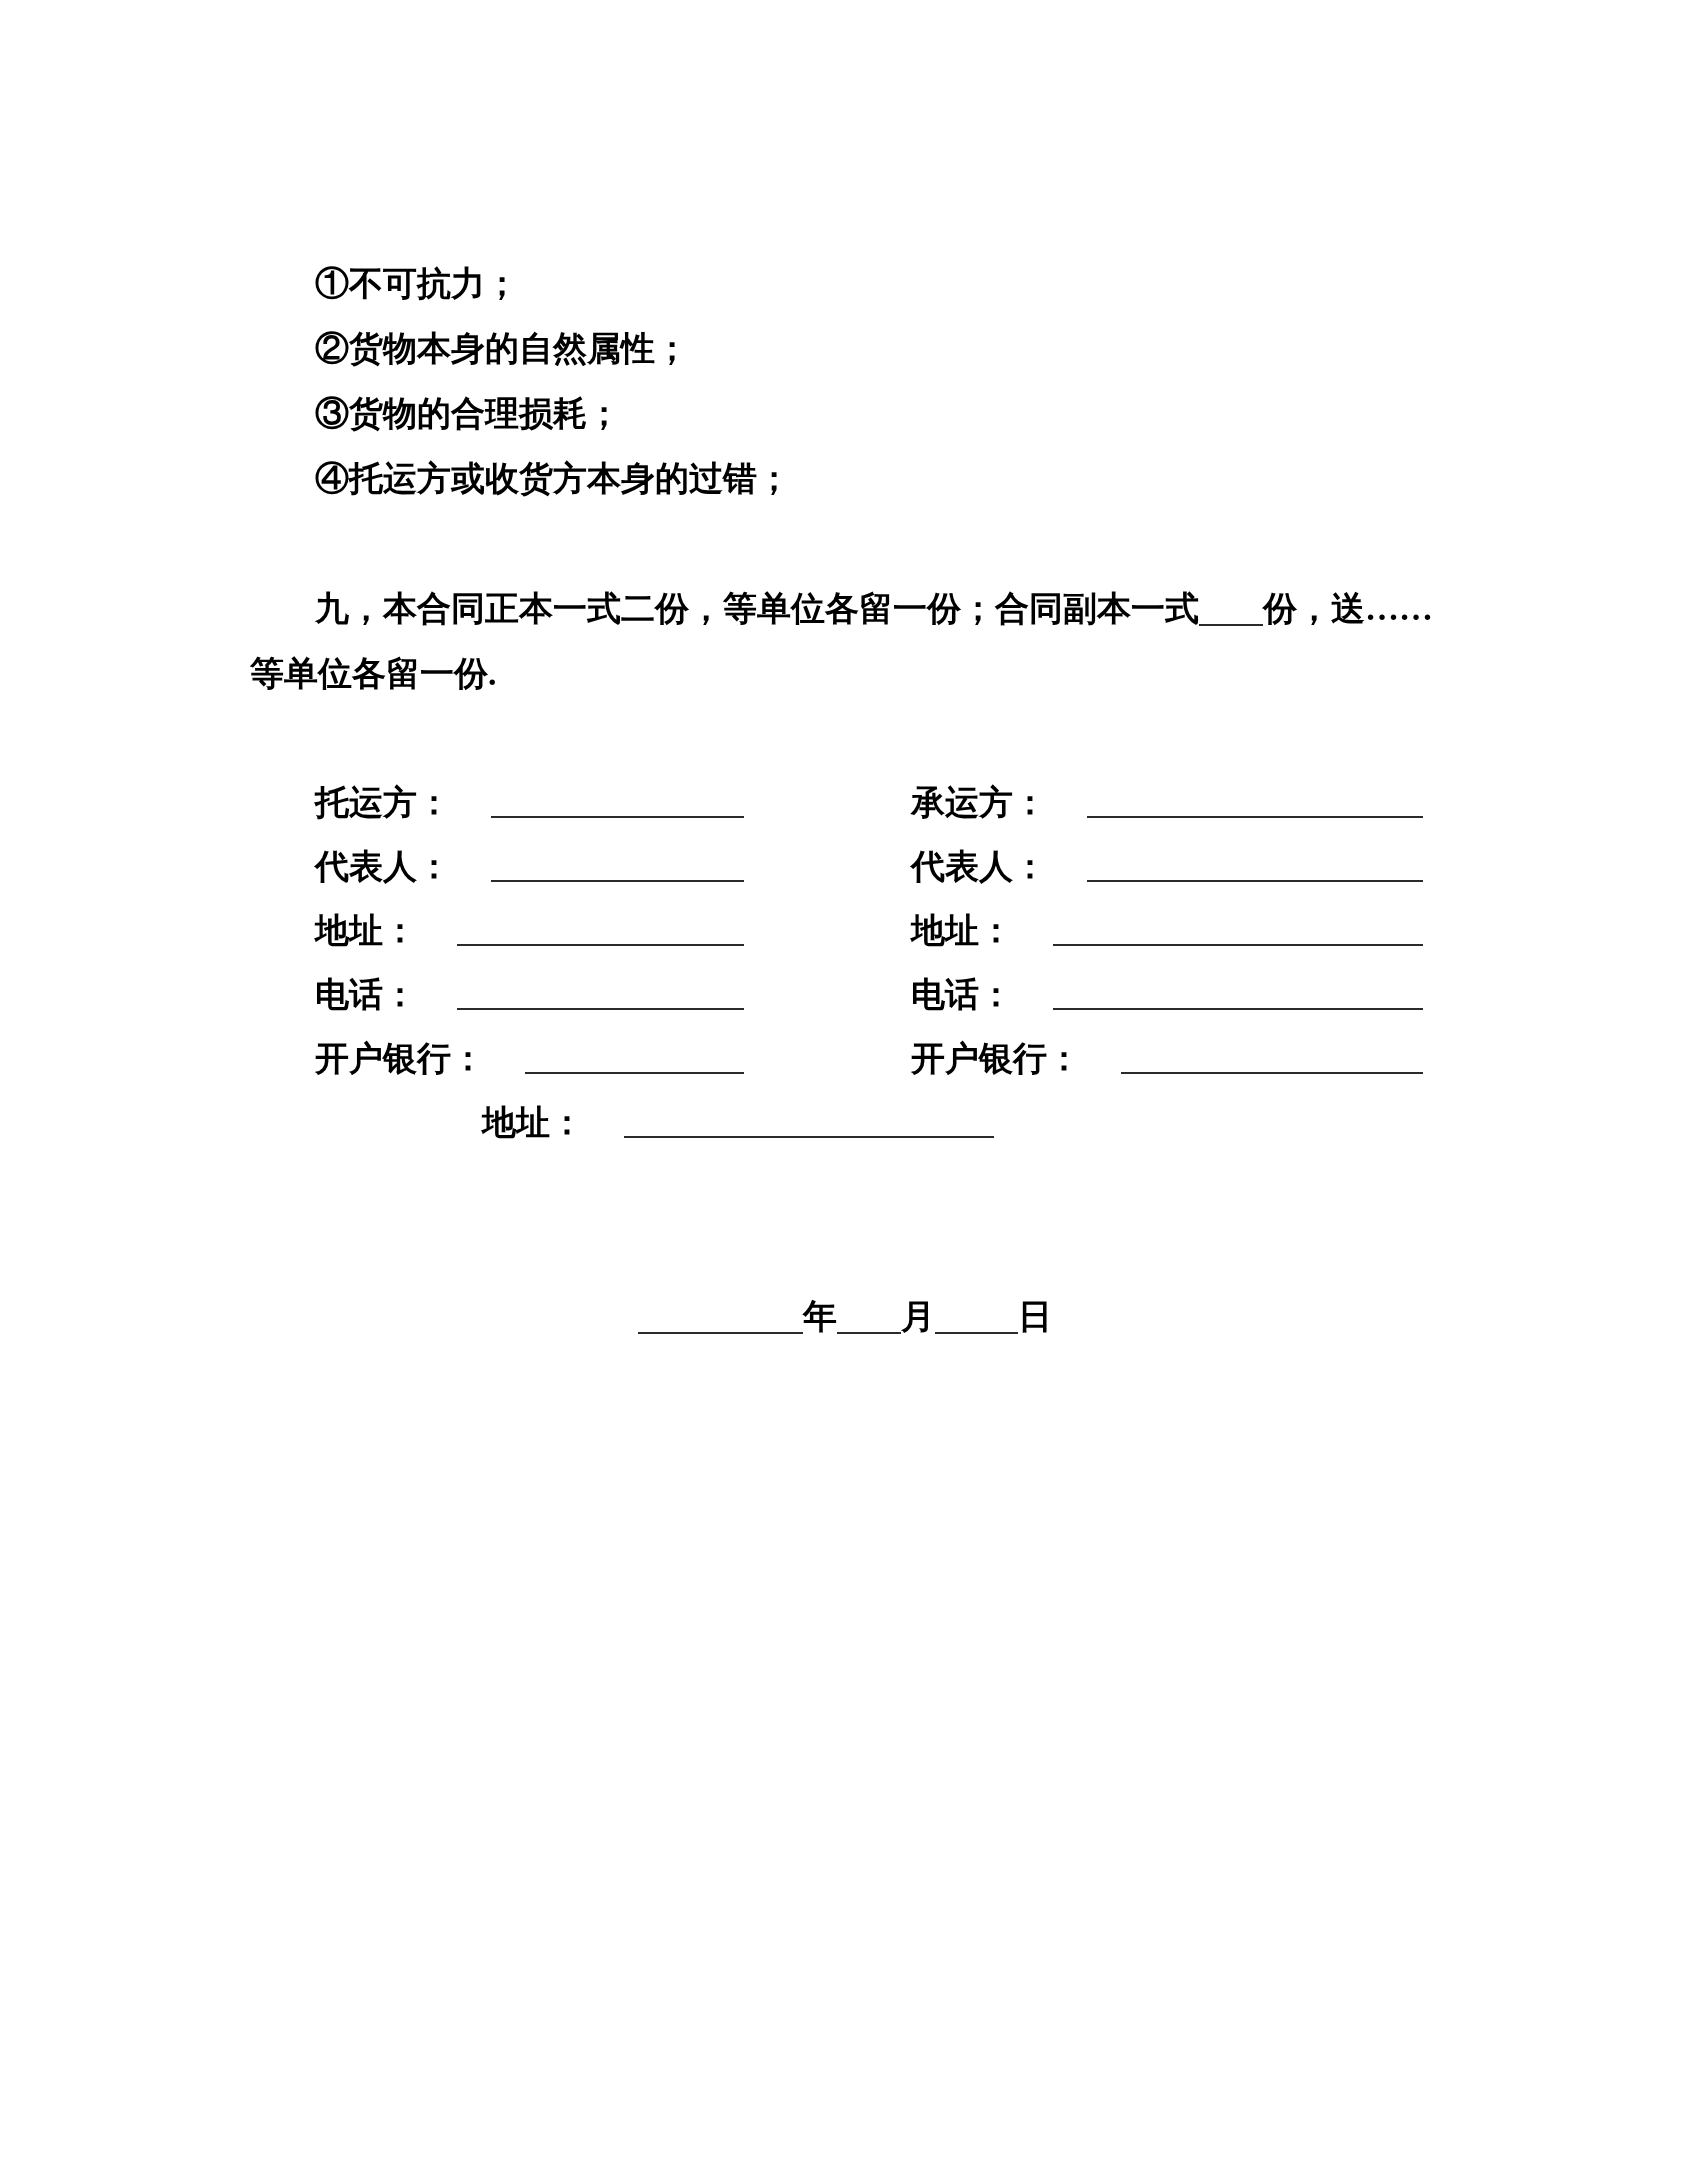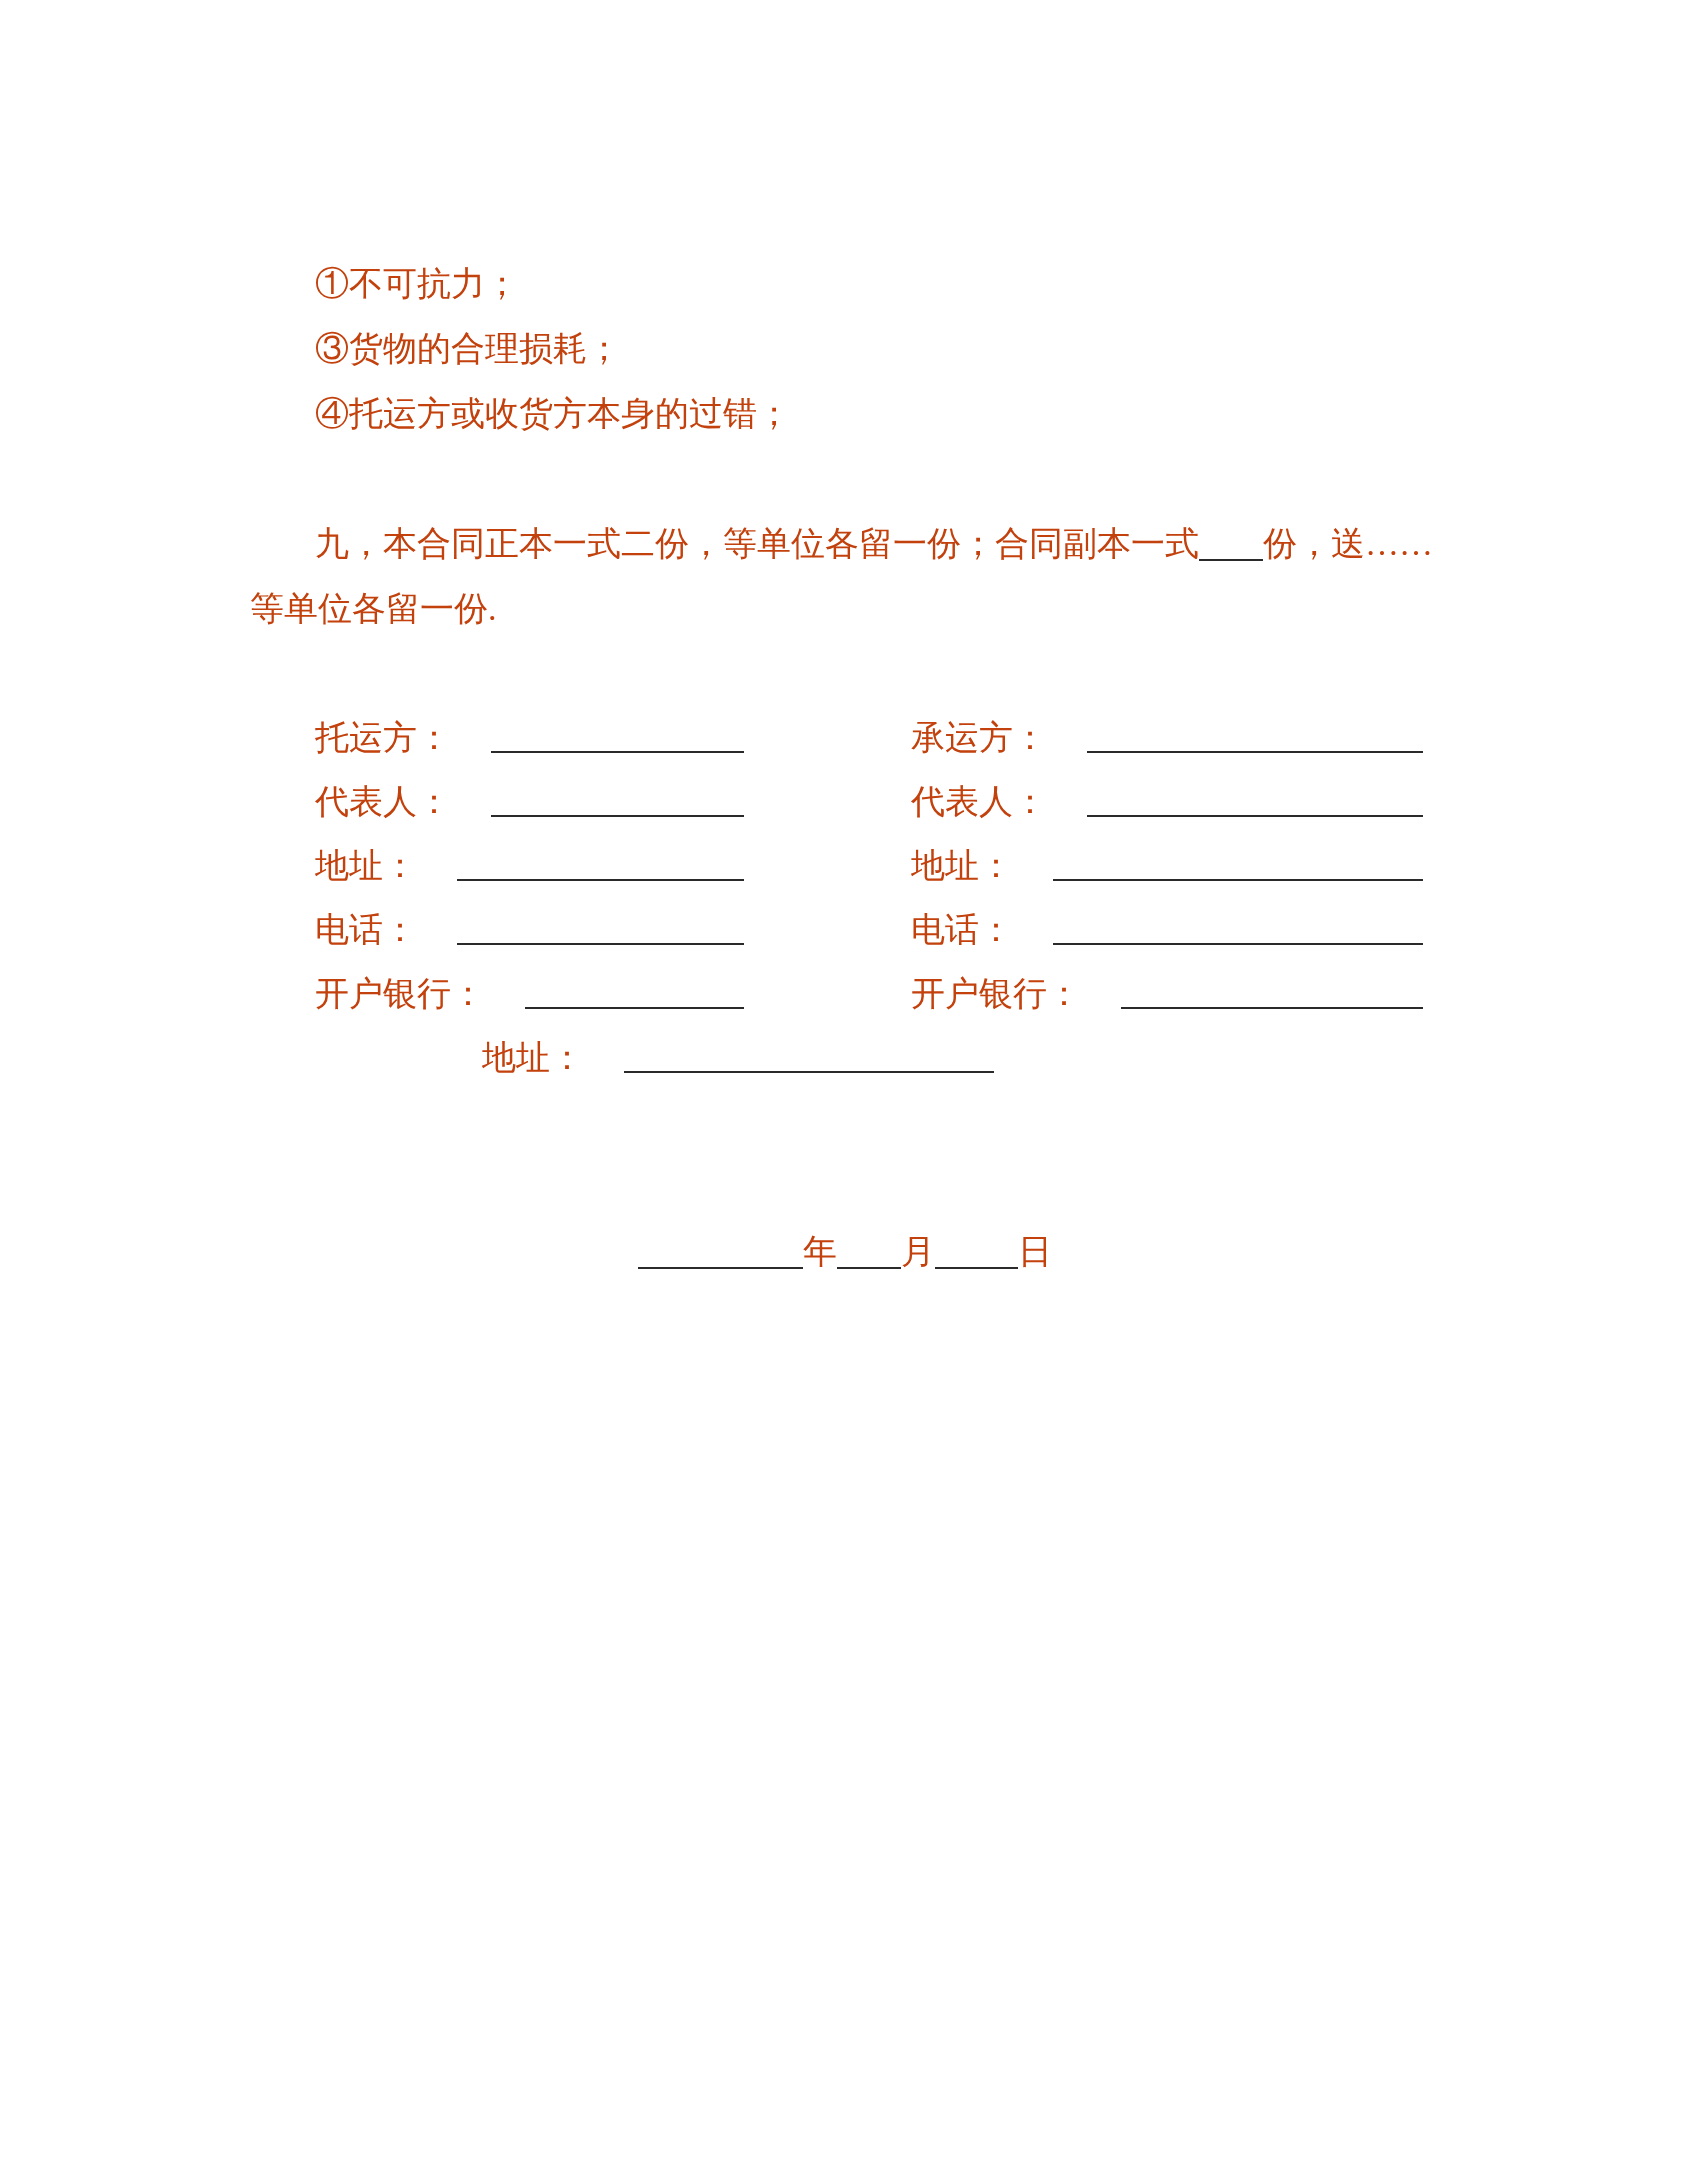--- a/index.html
+++ b/index.html
@@ -7,21 +7,22 @@
     padding: 0;
     background: #ffffff;
   }
   .page {
     position: relative;
     width: 1686px;
     height: 2182px;
     background: #ffffff;
     overflow: hidden;
     font-family: "Liberation Serif", "DejaVu Serif", serif;
-    color: #c2410c;
+    color: #000000;
+    font-weight: bold;
   }
   .content {
     position: absolute;
     left: 250px;
     top: 251px;
     width: 1190px;
     font-size: 34px;
     line-height: 65px;
   }
   .line { height: 65px; white-space: nowrap; }
@@ -64,20 +65,21 @@
   }
   .date-line .seg { display: inline; }
 </style>
 </head>
 <body>
 
 <div class="page">
   <div class="content">
 
     <div class="line indent">①不可抗力；</div>
+    <div class="line indent">②货物本身的自然属性；</div>
     <div class="line indent">③货物的合理损耗；</div>
     <div class="line indent">④托运方或收货方本身的过错；</div>
 
     <div class="sp-1"></div>
 
     <div class="line indent"><span>九，本合同正本一式二份，等单位各留一份；合同副本一式</span><span class="inline-blank w70"></span><span>份，送……</span></div>
     <div class="line">等单位各留一份.</div>
 
     <div class="sp-1"></div>
 

